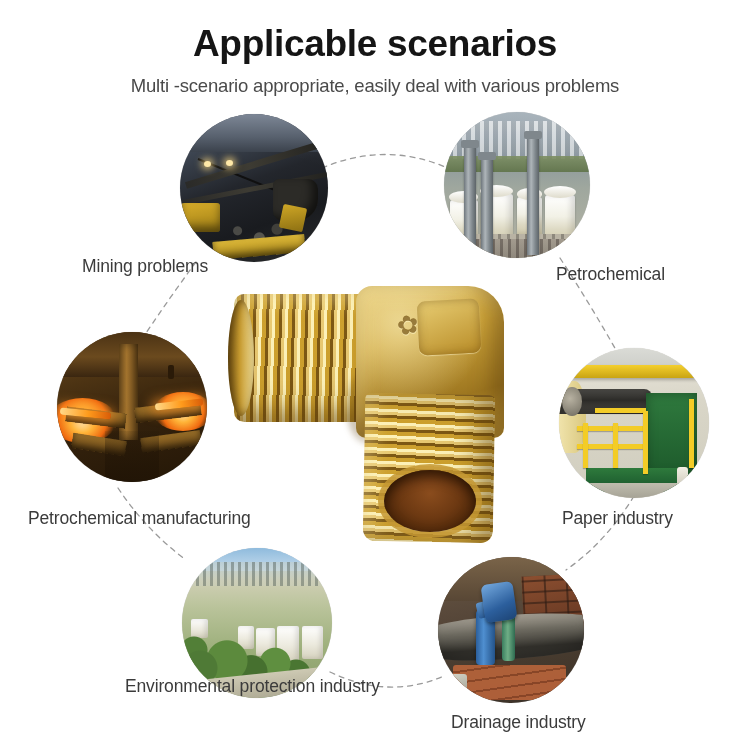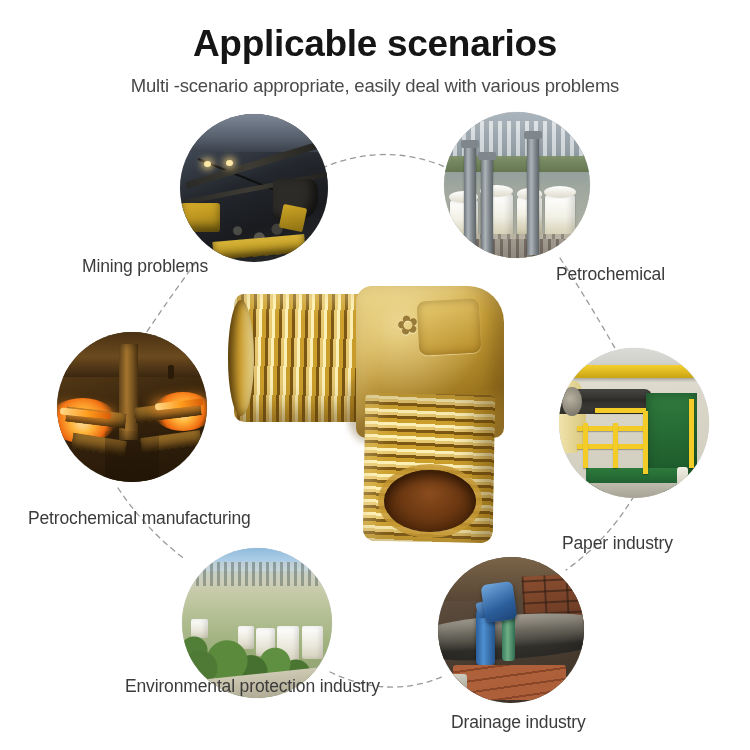--- a/index.html
+++ b/index.html
@@ -586,21 +586,21 @@
         <div class="rail-y ry1"></div>
         <div class="rail-y ry2"></div>
         <div class="rail-y ry3"></div>
         <div class="rail-y ry4"></div>
         <div class="rail-y ry5"></div>
         <div class="rail-y ry6"></div>
         <div class="floor-p"></div>
         <div class="worker-w"></div>
       </div>
     </div>
-    <div class="scenario-label" style="left:562px; top:533px;">Paper industry</div>
+    <div class="scenario-label" style="left:562px; top:508px;">Paper industry</div>
   </div>
 
   <div class="scenario" style="left:0; top:0; width:750px; height:750px;">
     <div class="photo-circle" style="left:182px; top:548px; width:150px; height:150px;">
       <div class="scene scene-env">
         <div class="sky"></div>
         <div class="skyline"></div>
         <div class="etank e1"></div>
         <div class="etank e2"></div>
         <div class="etank e3"></div>

